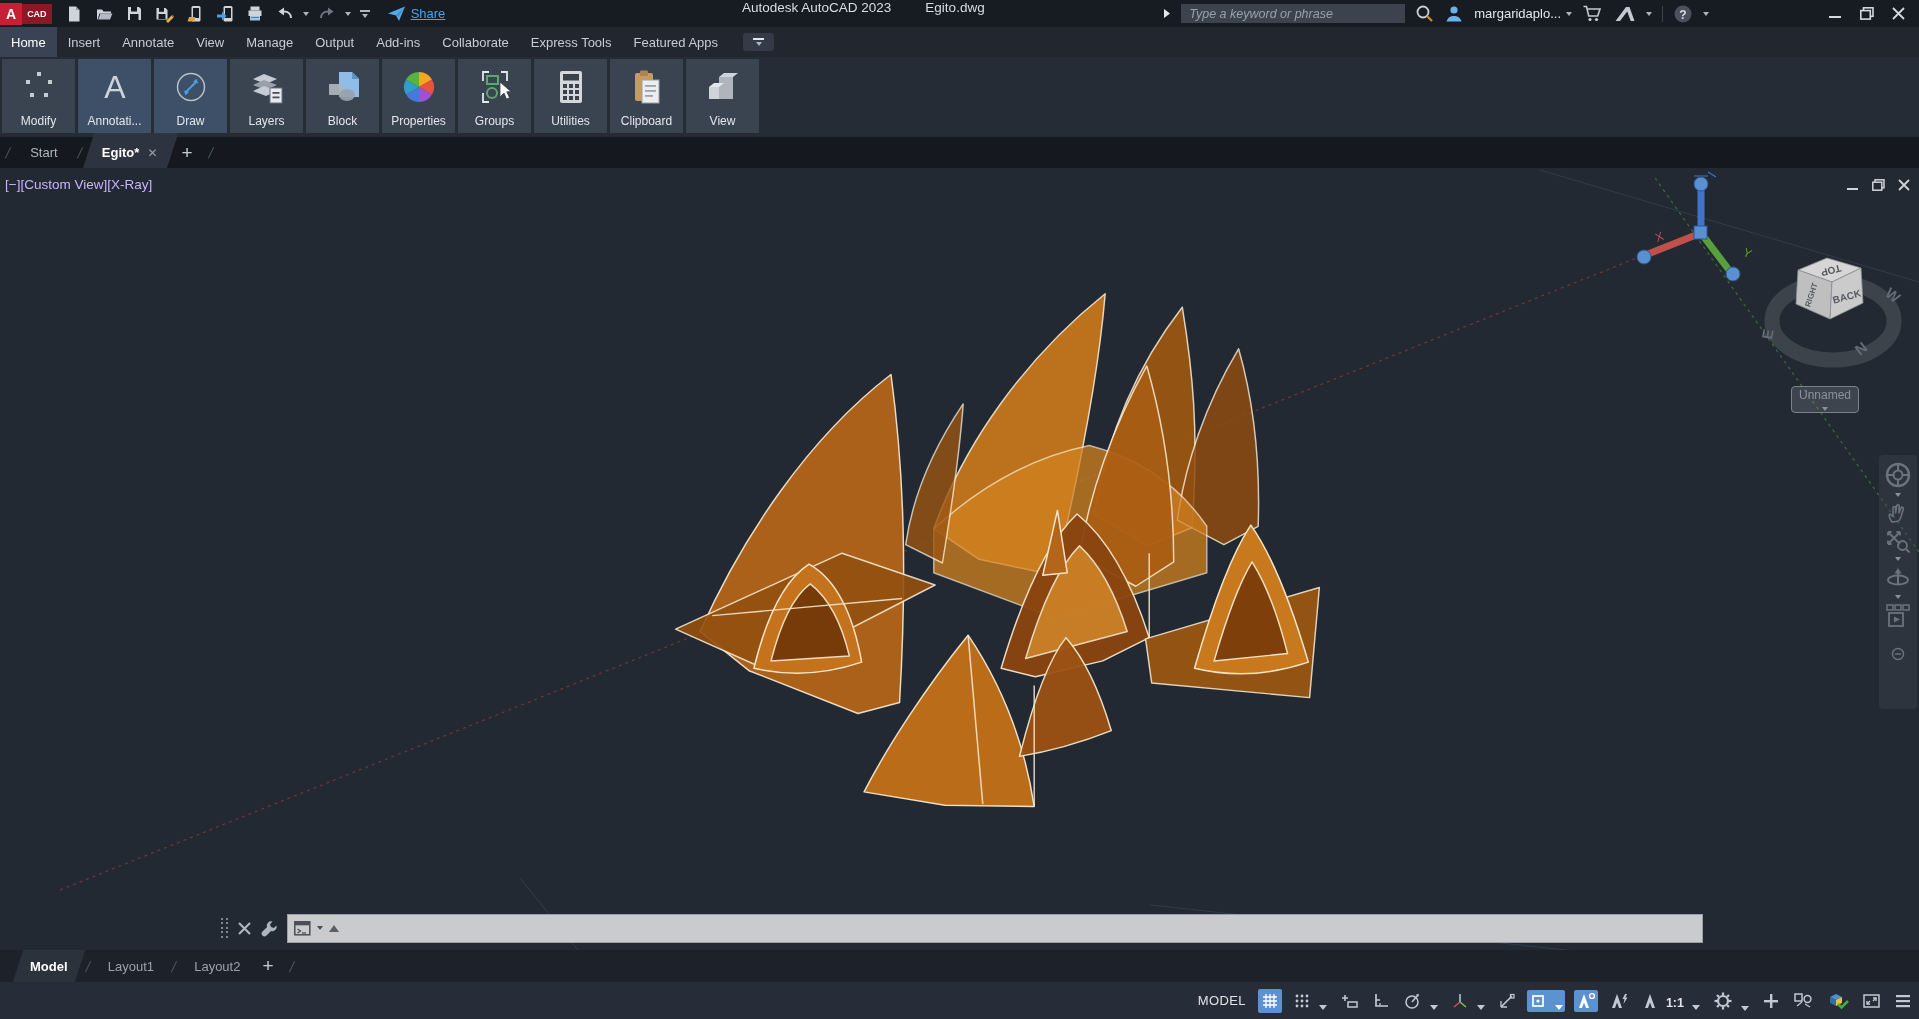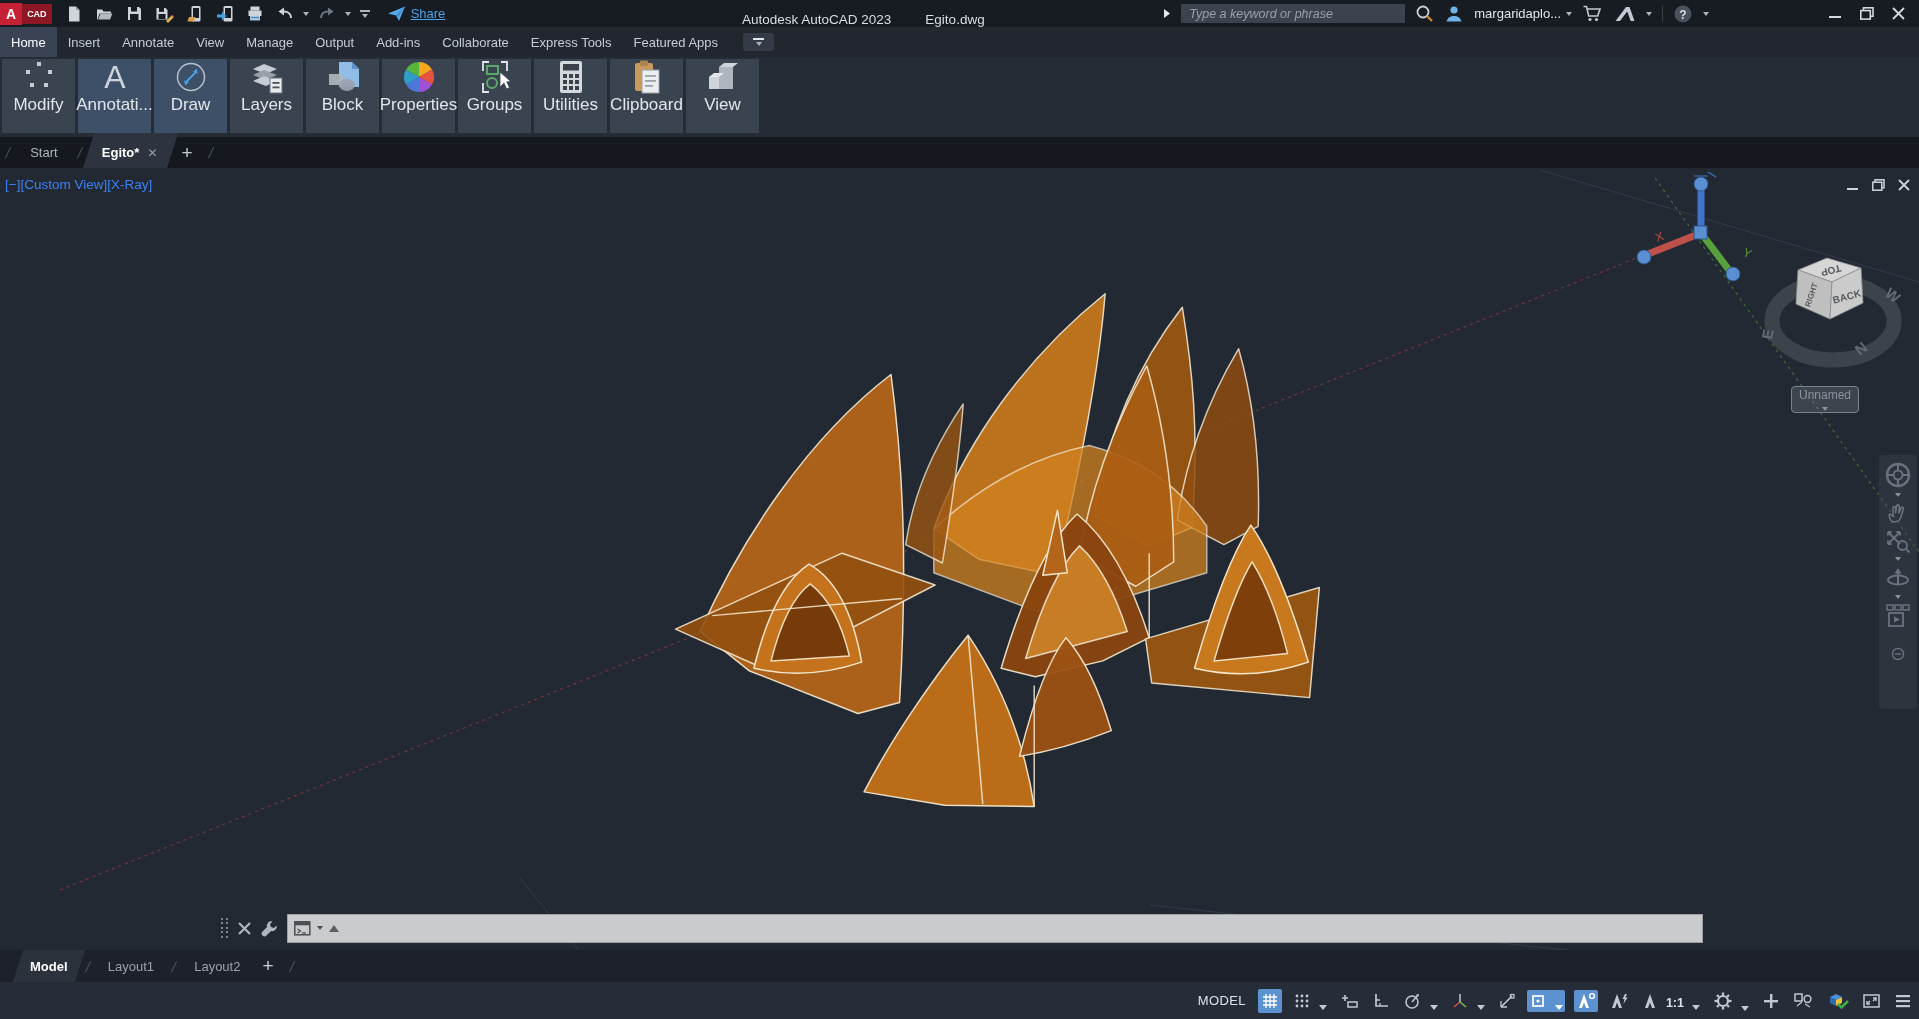--- a/index.html
+++ b/index.html
@@ -11,21 +11,21 @@
             display:flex;align-items:center;}
   .tb-left{position:absolute;left:0;top:0;height:27px;display:flex;align-items:center;gap:6px;}
   .logo{display:flex;align-items:center;height:27px;cursor:pointer;margin-right:4px;}
   .logo-a{background:#c52033;color:#fff;font-weight:bold;font-size:14px;padding:3px 6px;}
   .logo-cad{background:#8e1726;color:#fff;font-weight:bold;font-size:9px;padding:5px 5px;}
   .qbtn{display:flex;align-items:center;padding:2px 3px;border-radius:2px;}
   .crt{width:0;height:0;border-left:3.5px solid transparent;border-right:3.5px solid transparent;
        border-top:4px solid #aeb5bd;display:inline-block;}
   .crt.small{border-top-color:#8a919b;}
   .share{display:flex;align-items:center;gap:5px;color:#4aa3e8;font-size:13px;margin-left:8px;text-decoration:underline;}
-  .tb-center{position:absolute;left:742px;top:0;height:27px;display:flex;align-items:flex-end;
+  .tb-center{position:absolute;left:742px;top:0;height:27px;display:flex;align-items:flex-start;
              font-size:13.5px;color:#d8dde4;}
   .tb-center .doc{margin-left:34px;}
   .tb-right{position:absolute;right:0;top:0;height:27px;display:flex;align-items:center;gap:10px;padding-right:6px;}
   .search{width:208px;height:19px;background:#3c434e;border:none;outline:none;color:#c7ccd3;
           font-size:12.5px;font-style:italic;padding:0 8px;font-family:"Liberation Sans",sans-serif;}
   .search::placeholder{color:#99a0a9;}
   .uname{font-size:13px;color:#e2e6eb;display:flex;align-items:center;gap:5px;}
   .tbdiv{width:1px;height:16px;background:#3a414b;}
   .winbtns{display:flex;align-items:center;gap:18px;margin-left:110px;padding-right:8px;}
   
@@ -36,34 +36,34 @@
   .rtab-toggle{display:flex;flex-direction:column;align-items:center;justify-content:center;
                gap:2px;background:#343b46;border-radius:3px;margin:6px 0 6px 14px;padding:2px 10px;}
   .rtab-dash{width:11px;height:2.5px;background:#e4e7ea;}
   
   .ribbon{position:absolute;left:0;top:57px;width:100%;height:80px;background:#262c36;}
   .panels{position:absolute;left:2px;top:2px;display:flex;gap:3px;}
   .panel{width:73px;height:74px;background:#3a4350;display:flex;flex-direction:column;
          align-items:center;justify-content:flex-end;cursor:pointer;}
   .panel.hl{background:#3d5068;}
   .panel .picon{flex:1;display:flex;align-items:center;justify-content:center;}
-  .panel .plabel{font-size:17px;color:#e2e6eb;padding-bottom:18px;white-space:nowrap;}
+  .panel .plabel{font-size:12px;color:#e2e6eb;padding-bottom:5px;white-space:nowrap;}
   
   .filetabs{position:absolute;left:0;top:137px;width:100%;height:31px;background:#15181e;
             display:flex;align-items:center;font-size:13px;}
   .fsep{color:#4a515c;font-size:15px;margin:0 6px;transform:skewX(-12deg);}
   .ftab{padding:0 14px;height:39px;display:flex;align-items:center;gap:8px;color:#aeb5bf;cursor:pointer;position:relative;}
   .ftab.active{color:#fff;font-weight:bold;}
   .ftab.active::before{content:'';position:absolute;inset:0;background:#2d343f;transform:skewX(-18deg);z-index:0;}
   .ftab span{position:relative;z-index:1;}
   .ftab .x{color:#9aa0a8;font-weight:normal;font-size:12px;}
   .addtab{color:#c6ccd4;font-size:19px;padding:0 10px;cursor:pointer;}
   
   .viewport{position:absolute;left:0;top:168px;width:1919px;height:782px;background:#232932;}
-  .vp-label{position:absolute;left:5px;top:9px;font-size:13.5px;color:#3b82f6;}
+  .vp-label{position:absolute;left:5px;top:9px;font-size:13.5px;color:#c4b5fd;}
   .vp-ctrls{position:absolute;right:9px;top:11px;display:flex;gap:13px;align-items:center;}
   .scene{position:absolute;left:0;top:0;}
   .pill{position:absolute;left:1791px;top:218px;display:flex;align-items:center;gap:5px;
         border:1px solid #7a828c;border-radius:4px;background:rgba(190,196,204,.18);
         color:#8a929c;font-size:12px;padding:1px 7px;flex-direction:column;}
   .navbar{position:absolute;left:1879px;top:287px;width:38px;height:248px;background:rgba(62,70,82,.38);
           border-radius:4px;display:flex;flex-direction:column;align-items:center;gap:4px;padding-top:6px;}
   .navbar .nitem{opacity:.8;}
   
   .cmdline{position:absolute;left:221px;top:745px;width:1482px;height:30px;display:flex;align-items:center;gap:8px;}

